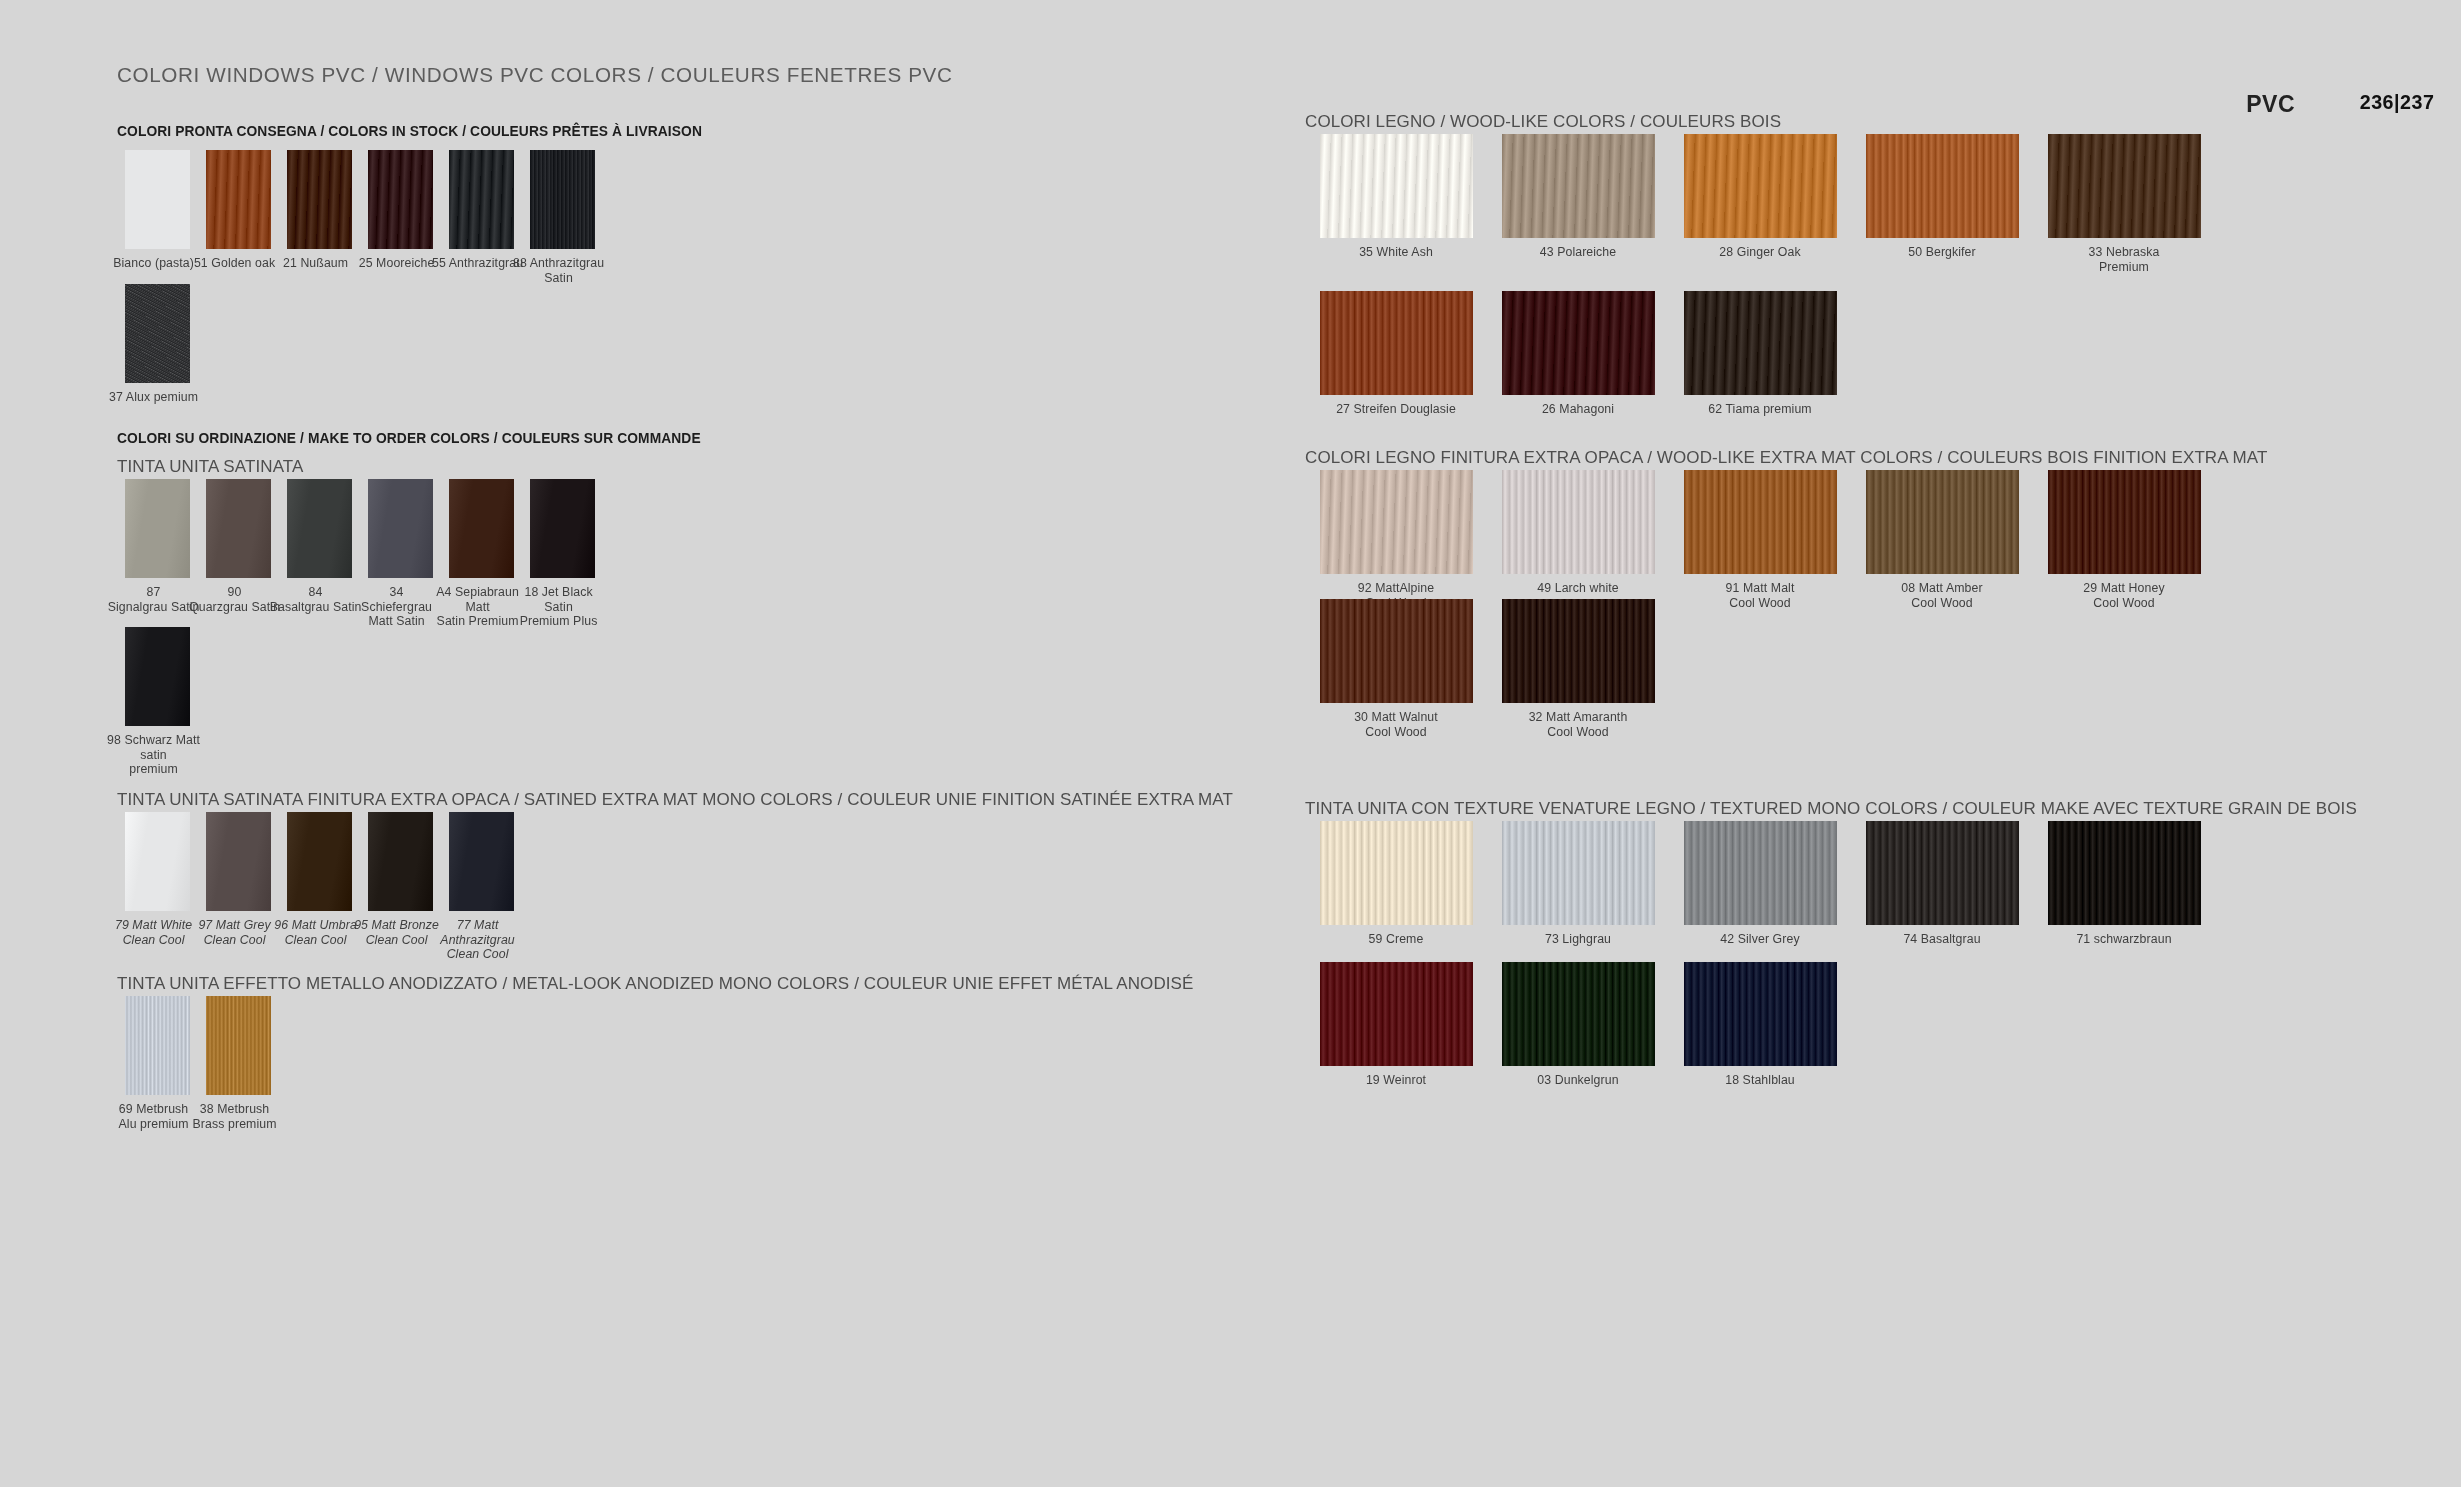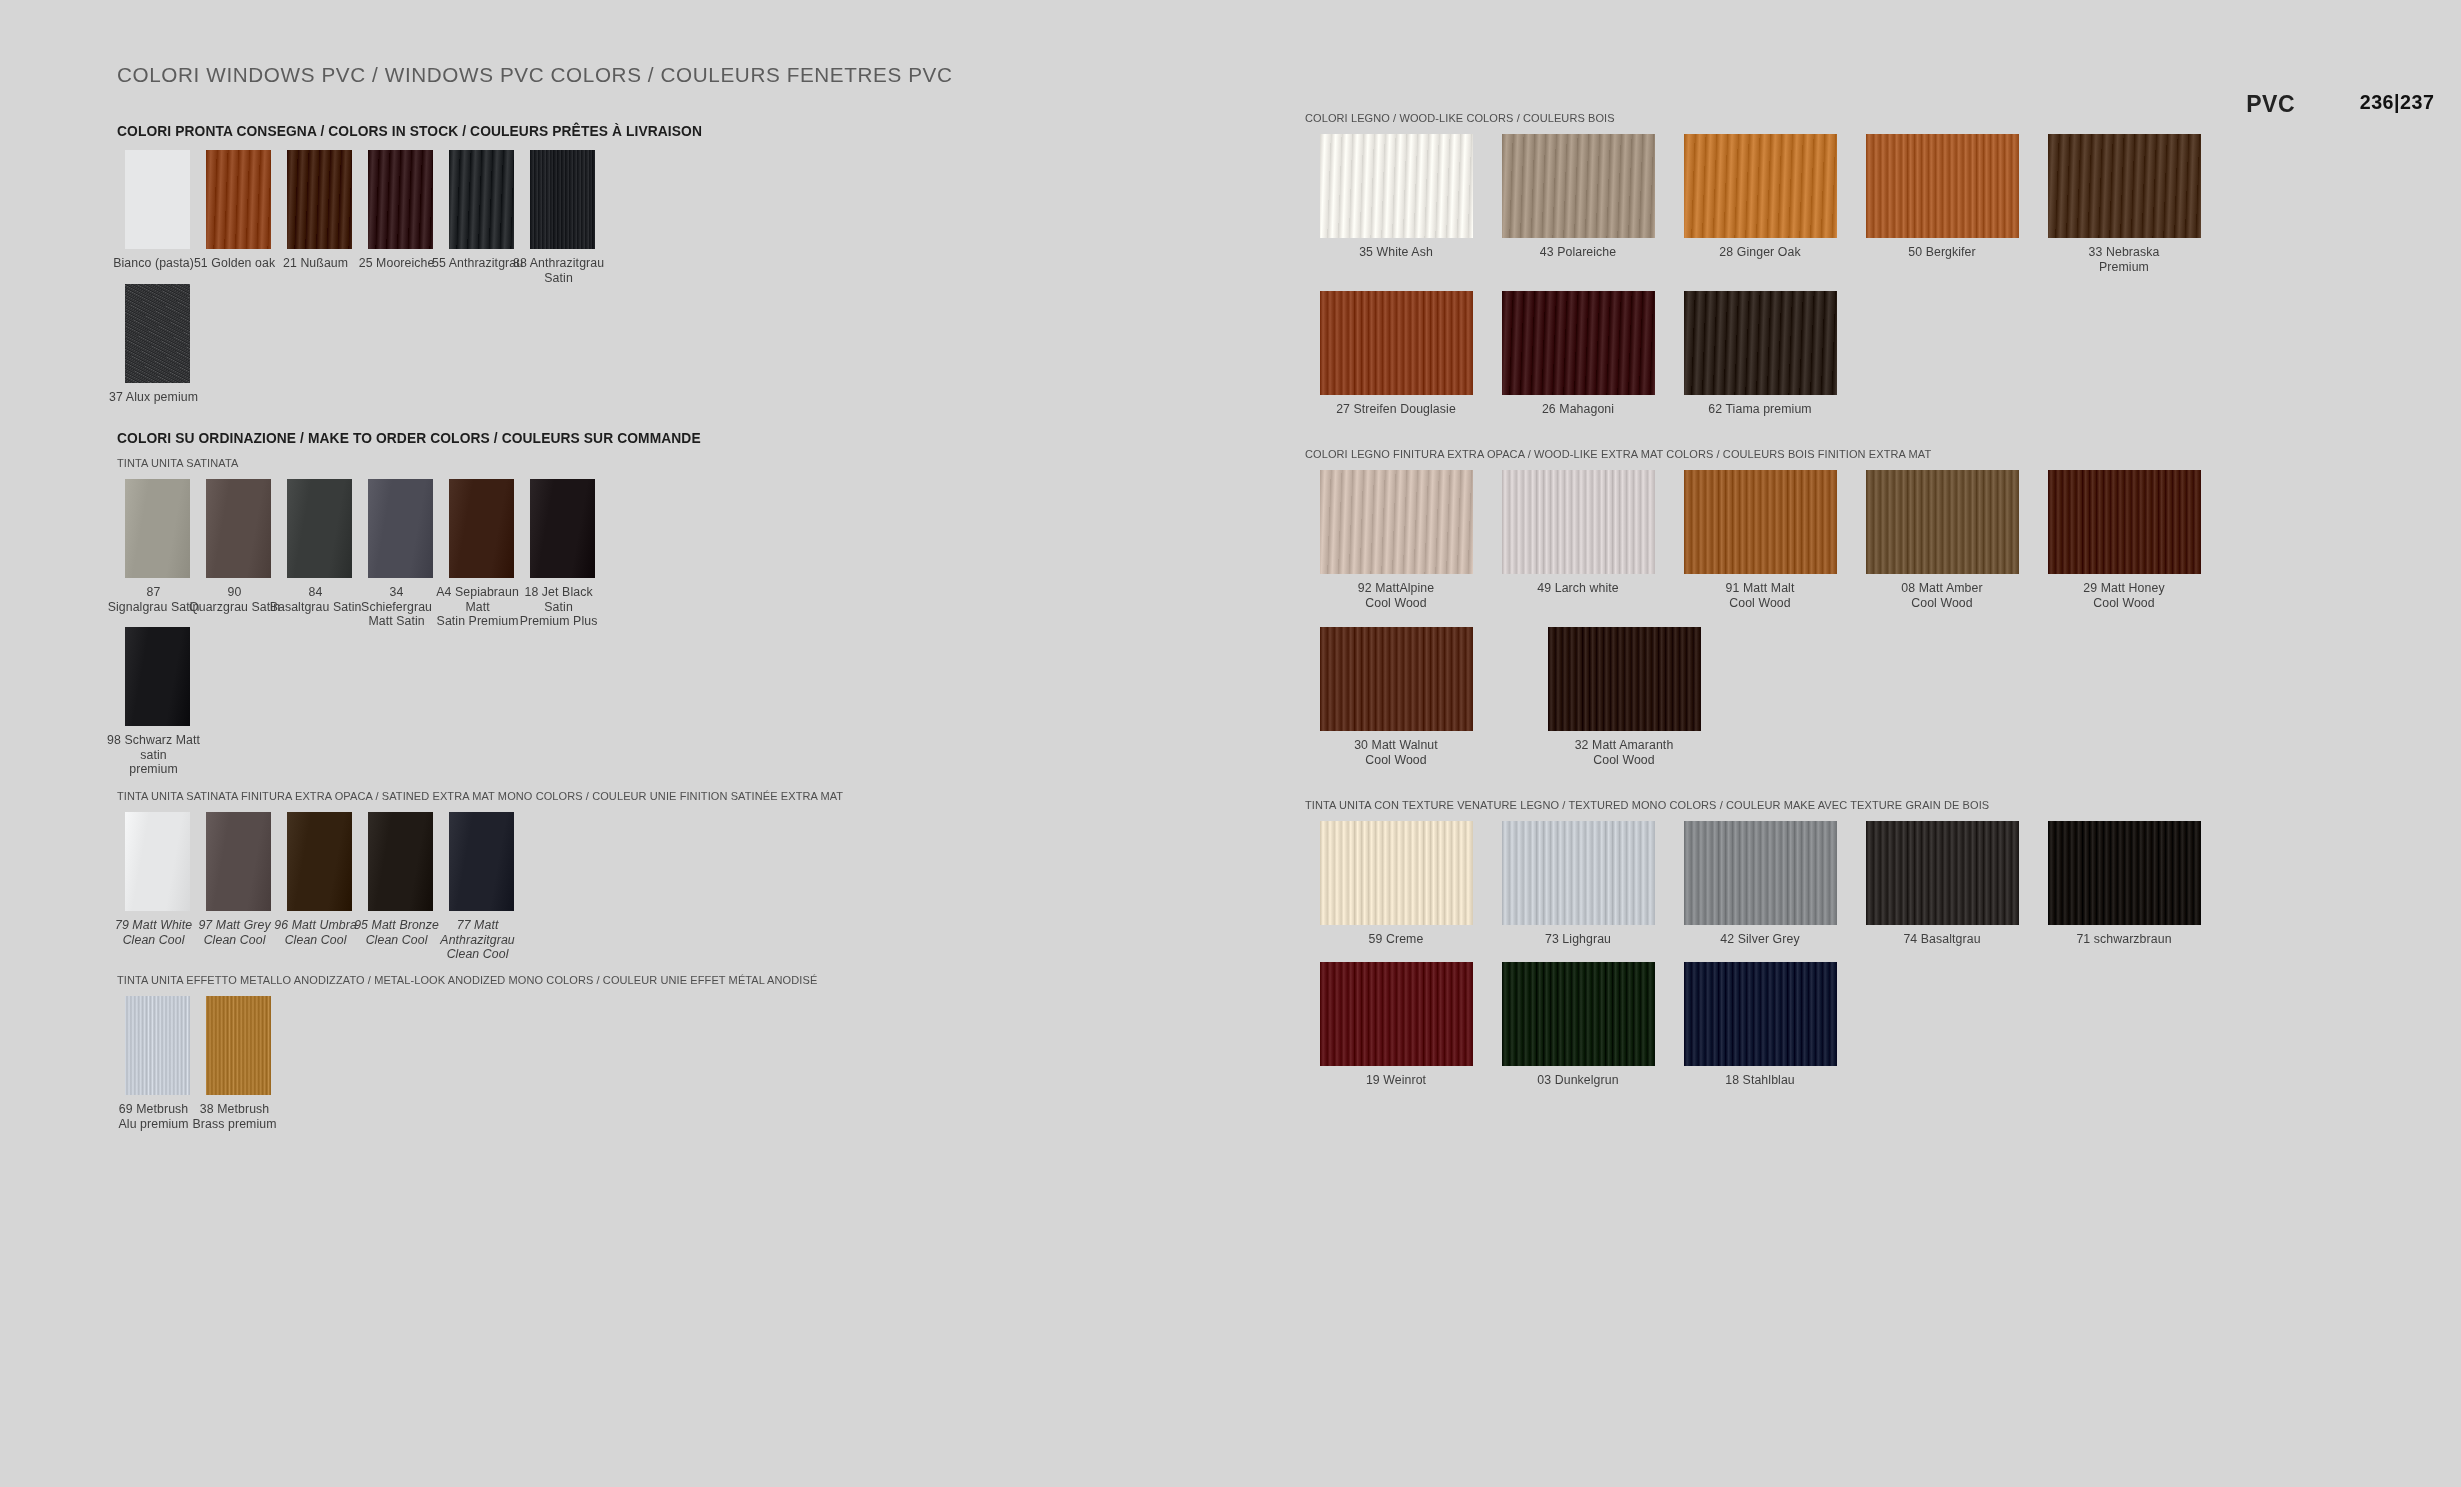--- a/index.html
+++ b/index.html
@@ -30,21 +30,21 @@
 
   .col{position:absolute;top:0;}
   .col-left{left:117px;width:1103px;}
   .col-right{left:1305px;width:1133px;}
 
   .sec-bold{
     font-size:13.8px;font-weight:bold;color:#1d1d1d;letter-spacing:0.1px;
     white-space:nowrap;margin:0;
   }
   .sec-light{
-    font-size:11px;font-weight:400;color:#4e4e4e;letter-spacing:0.1px;
+    font-size:17px;font-weight:400;color:#4e4e4e;letter-spacing:0.1px;
     white-space:nowrap;margin:0;
   }
 
   
   .row{display:flex;align-items:flex-start;}
   .cell{display:flex;flex-direction:column;align-items:center;}
 
   .chip{
     display:block;
     border:0;
@@ -257,21 +257,21 @@
           <div class="chip" style="background: repeating-linear-gradient(90deg, rgb(83, 58, 29) 0px, rgb(109, 84, 55) 2px, rgb(125, 100, 71) 3px, rgb(109, 84, 55) 4.9px, rgb(95, 70, 41) 6.9px), linear-gradient(90deg, rgb(125, 100, 71) 0%, rgb(109, 84, 55) 45%, rgb(95, 70, 41) 100%), rgb(109, 84, 55);"></div>
           <div class="caption">08 Matt Amber
 Cool Wood</div>
         </div>
         <div class="cell">
           <div class="chip" style="background: repeating-linear-gradient(90deg, rgb(48, 4, 0) 0px, rgb(74, 30, 16) 2px, rgb(90, 46, 32) 3px, rgb(74, 30, 16) 4.9px, rgb(60, 16, 2) 6.9px), linear-gradient(90deg, rgb(90, 46, 32) 0%, rgb(74, 30, 16) 45%, rgb(60, 16, 2) 100%), rgb(74, 30, 16);"></div>
           <div class="caption">29 Matt Honey
 Cool Wood</div>
         </div>
       </div>
-      <div class="row" style="position: absolute; left: 0px; top: 627px; gap: 46px;">
+      <div class="row" style="position: absolute; left: 0px; top: 599px;">
         <div class="cell">
           <div class="chip" style="background: repeating-linear-gradient(90deg, rgb(64, 19, 2) 0px, rgb(90, 45, 28) 2px, rgb(106, 61, 44) 3px, rgb(90, 45, 28) 4.9px, rgb(76, 31, 14) 6.9px), linear-gradient(90deg, rgb(106, 61, 44) 0%, rgb(90, 45, 28) 45%, rgb(76, 31, 14) 100%), rgb(90, 45, 28);"></div>
           <div class="caption">30 Matt Walnut
 Cool Wood</div>
         </div>
         <div class="cell">
           <div class="chip" style="background: repeating-linear-gradient(90deg, rgb(17, 0, 0) 0px, rgb(43, 23, 16) 2px, rgb(59, 39, 32) 3px, rgb(43, 23, 16) 4.9px, rgb(29, 9, 2) 6.9px), linear-gradient(90deg, rgb(59, 39, 32) 0%, rgb(43, 23, 16) 45%, rgb(29, 9, 2) 100%), rgb(43, 23, 16);"></div>
           <div class="caption">32 Matt Amaranth
 Cool Wood</div>
         </div>

